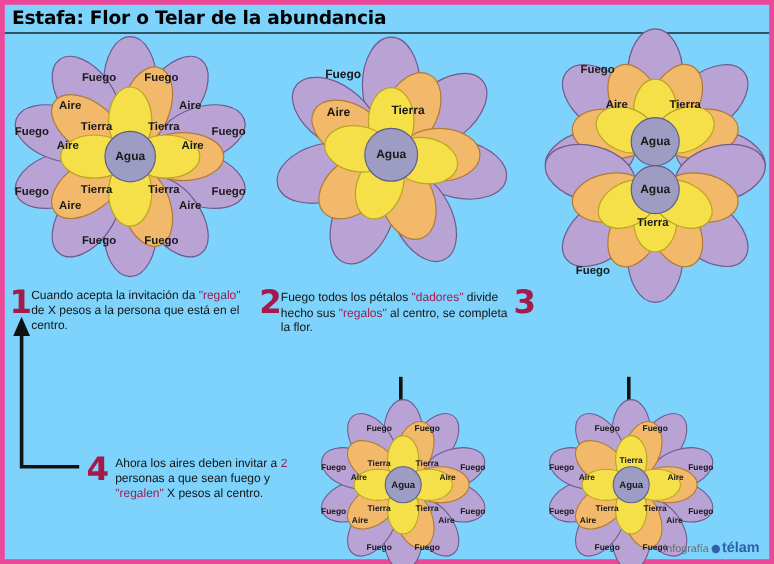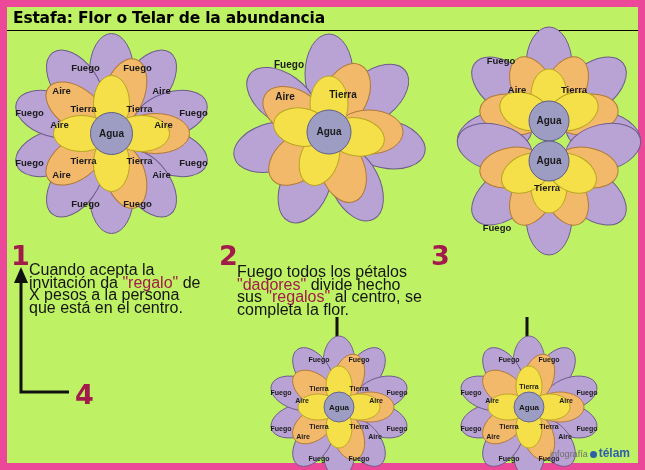--- a/index.html
+++ b/index.html
@@ -6,23 +6,23 @@
   body{
     width:645px;height:470px;
     background:#ffffff;
     font-family:"Liberation Sans", sans-serif;
     color:#1a1a1a;
     overflow:hidden;
     position:relative;
   }
   #page{
     position:absolute;inset:0;
-    border:7px solid #ec4899;
+    border:4px solid #ec4899;
     box-sizing:border-box;
-    background:#bef264;
+    background:#7dd3fc;
   }
   .title-bar{
     position:absolute;left:0;top:0;width:100%;height:24px;
     border-bottom:1px solid #000;
     box-sizing:border-box;
   }
   .title-text{
     position:absolute;left:6px;top:2px;
     font-size:15.5px;font-weight:bold;letter-spacing:-0.2px;
     font-family:"DejaVu Sans", sans-serif;
@@ -32,25 +32,24 @@
   .step-num{
     position:absolute;
     font-family:"DejaVu Sans", sans-serif;
     font-weight:bold;
     font-size:27px;
     color:#a21b4b;
     line-height:1;
   }
   .step-text{
     position:absolute;
-    font-size:16px;
+    font-size:10px;
     line-height:12.6px;
     color:#141414;
     font-family:"Liberation Sans", sans-serif;
-    margin-top:20px;
   }
   .hl{color:#a21b4b;}
   .credit{
     position:absolute;right:8px;bottom:3px;
     font-size:9px;color:#6d6d6d;
     font-family:"Liberation Sans", sans-serif;
   }
   .credit .brand{
     color:#2f5fa8;font-weight:bold;font-size:12px;
   }
@@ -344,20 +343,23 @@
   </div>
 
   <div class="step-num" style="left:212px;top:235px;">2</div>
   <div class="step-text" style="left:230px;top:239px;width:190px;">
     <span>Fuego todos los pétalos </span><span class="hl">"dadores"</span><span> divide hecho sus </span><span class="hl">"regalos"</span><span> al centro, se completa la flor.</span>
   </div>
 
   <div class="step-num" style="left:424px;top:235px;">3</div>
 
   <div class="step-num" style="left:68px;top:374px;">4</div>
+  <div class="step-text" style="left:92px;top:377px;width:152px;">
+    <span>Ahora los aires deben invitar a </span><span class="hl">2</span><span> personas a que sean fuego y </span><span class="hl">"regalen"</span><span> X pesos al centro.</span>
+  </div>
 
   <svg style="position:absolute;left:0;top:230px;width:645px;height:240px;" viewBox="0 0 645 240">
 
     <path d="M330 80 L330 105 L330 112" stroke="#111" stroke-width="3" fill="none"></path>
     <polygon points="330,122 324,108 336,108" fill="#111"></polygon>
 
     <path d="M520 80 L520 112" stroke="#111" stroke-width="3" fill="none"></path>
     <polygon points="520,122 514,108 526,108" fill="#111"></polygon>
 
     <path d="M62 155 L14 155 L14 42" stroke="#111" stroke-width="3" fill="none"></path>

